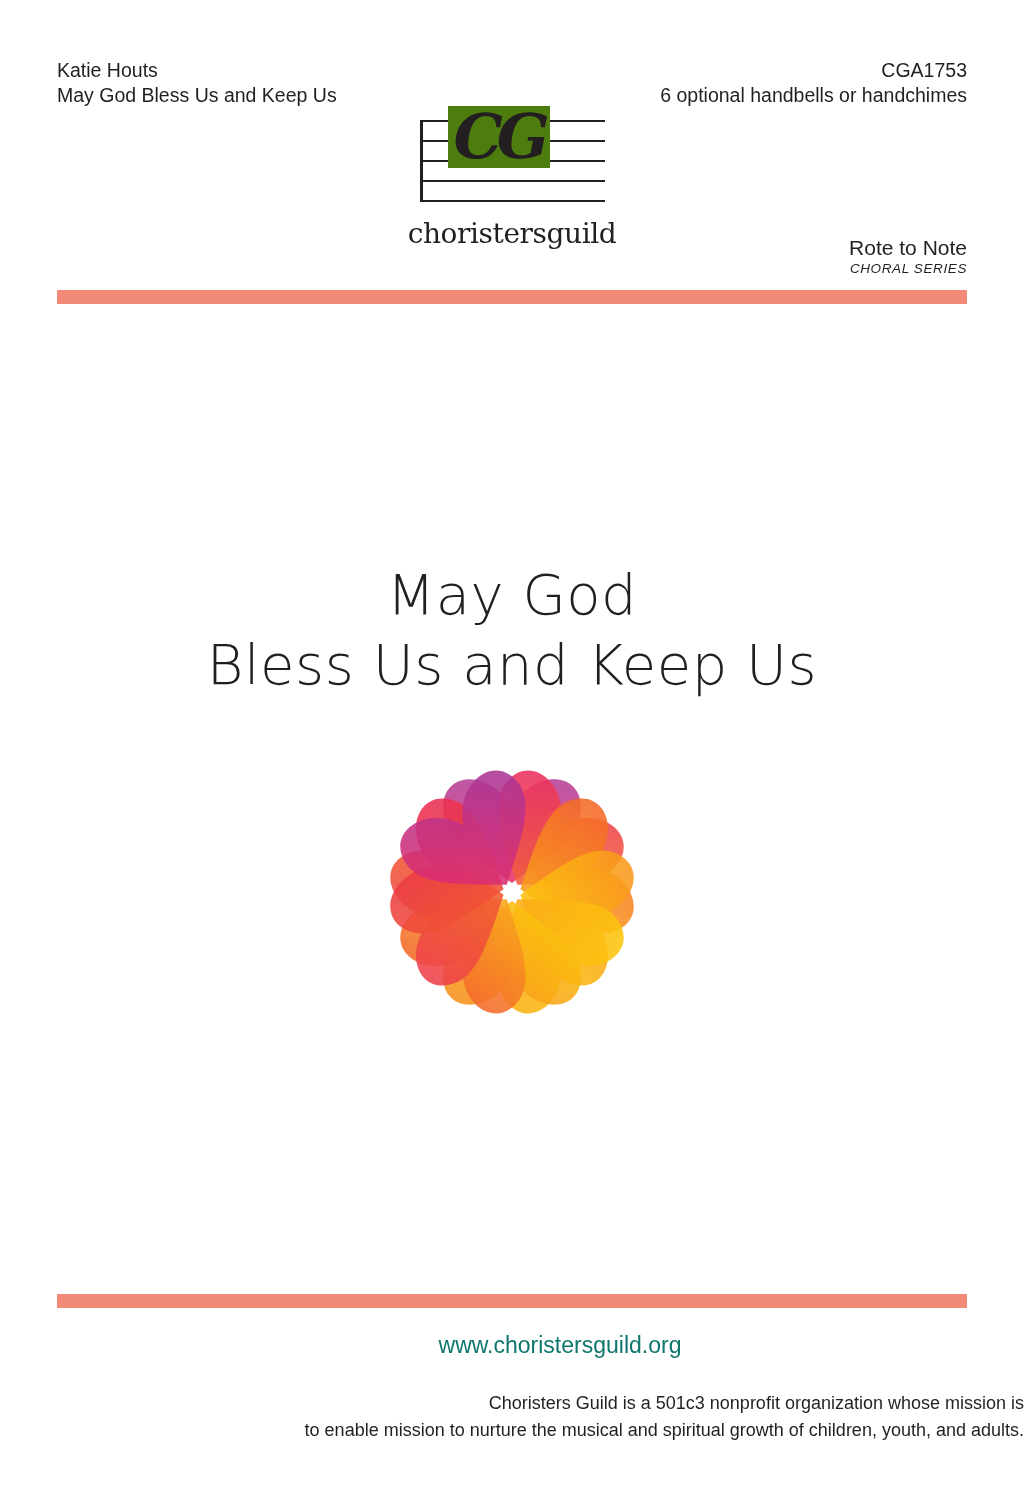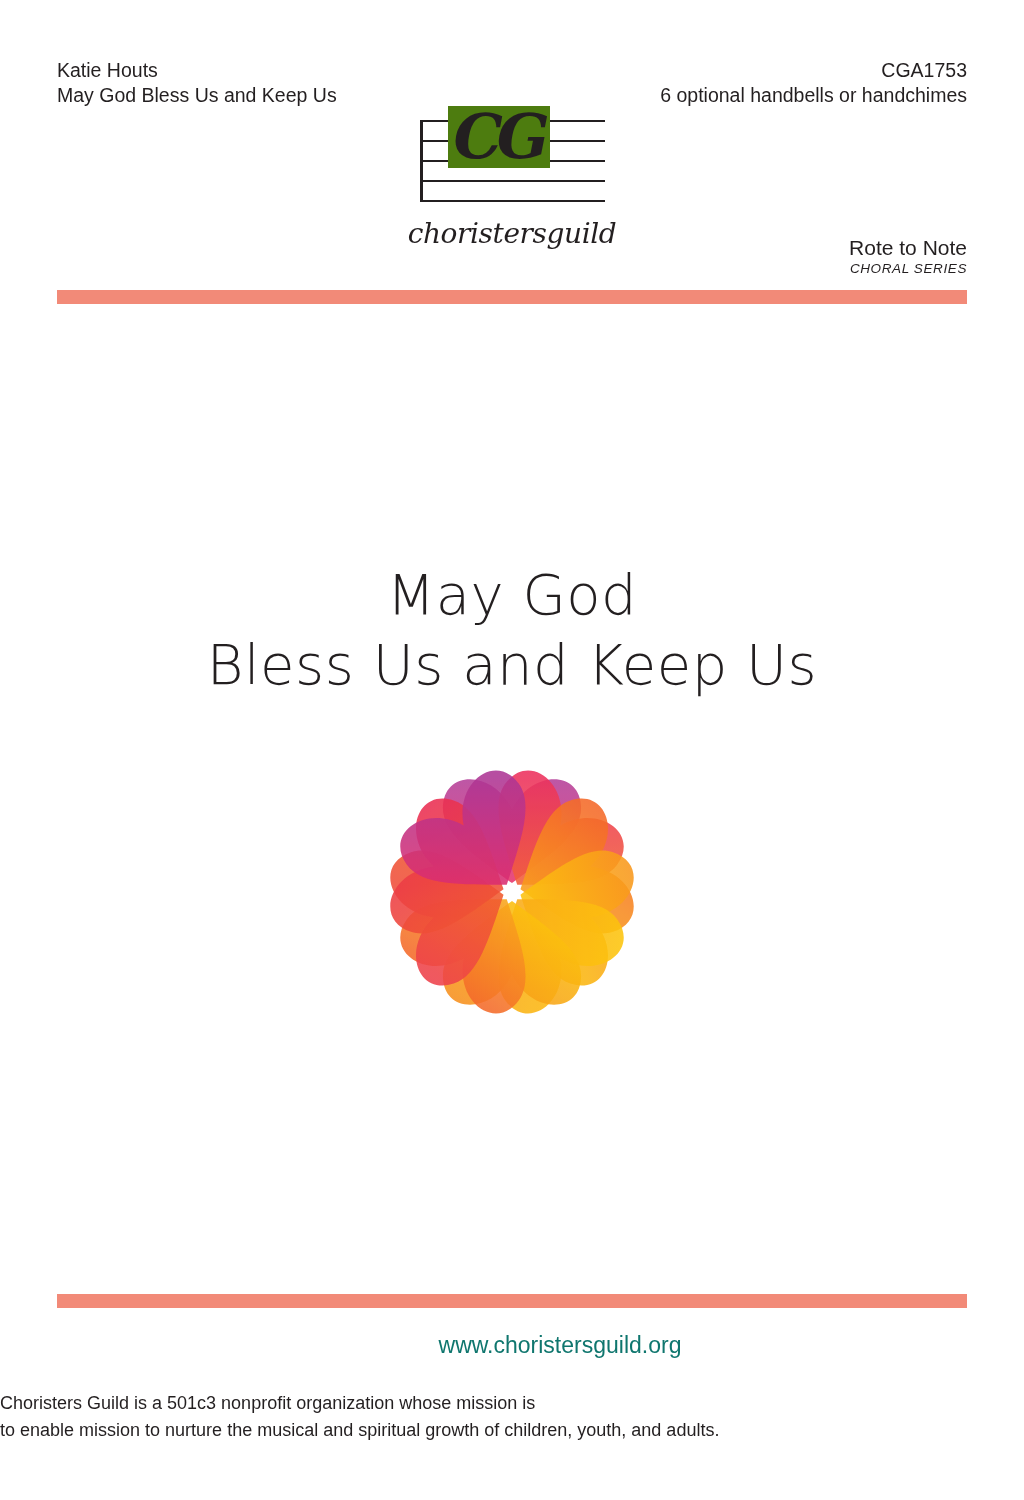--- a/index.html
+++ b/index.html
@@ -105,21 +105,20 @@
     color: #231f20;
     background: #4d7c0f;
     padding: 0 6px;
   }
   .cg-word {
     margin-top: 7px;
     font-family: "DejaVu Serif", serif;
     font-size: 28px;
     letter-spacing: -0.4px;
     color: #231f20;
-    font-style: italic;
   }
 
   
   .rule {
     position: absolute;
     left: 57px;
     width: 910px;
     height: 14px;
     background: #f28a78;
   }
@@ -161,21 +160,21 @@
     text-align: center;
     font-size: 23px;
     color: #0f766e;
     margin-left: 48px;
   }
   .mission {
     position: absolute;
     top: 1390px;
     left: 0;
     width: 100%;
-    text-align: left;
+    text-align: right;
     font-size: 18px;
     line-height: 27px;
     color: #231f20;
   }
 </style>
 </head>
 <body>
 
 <div class="header">
 

